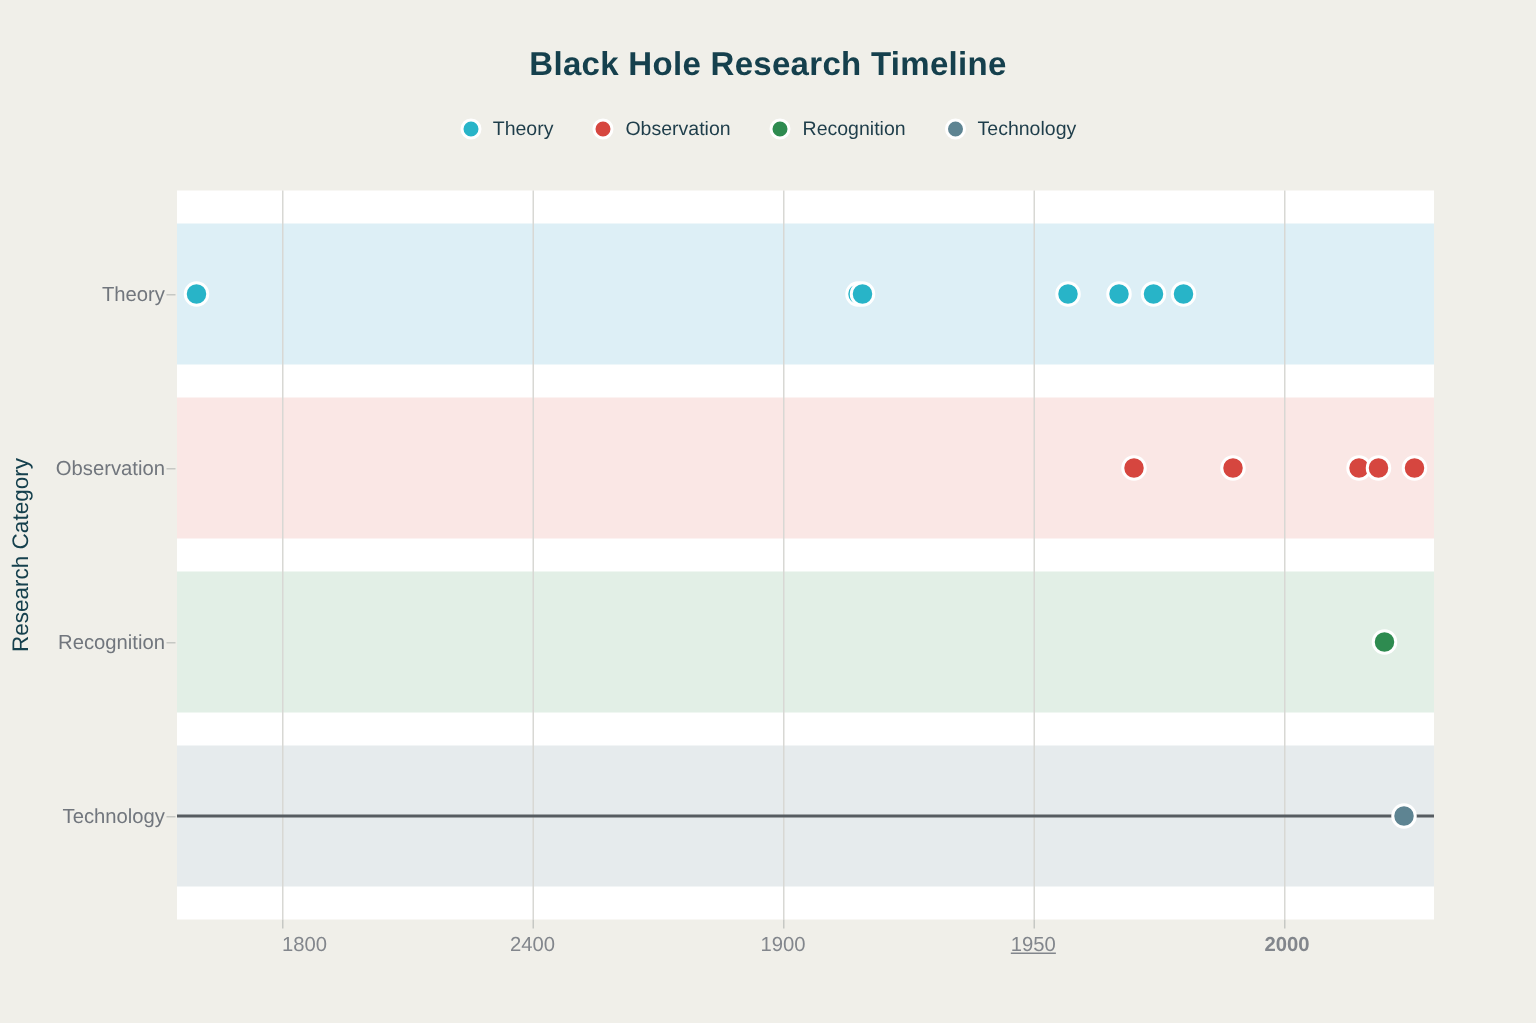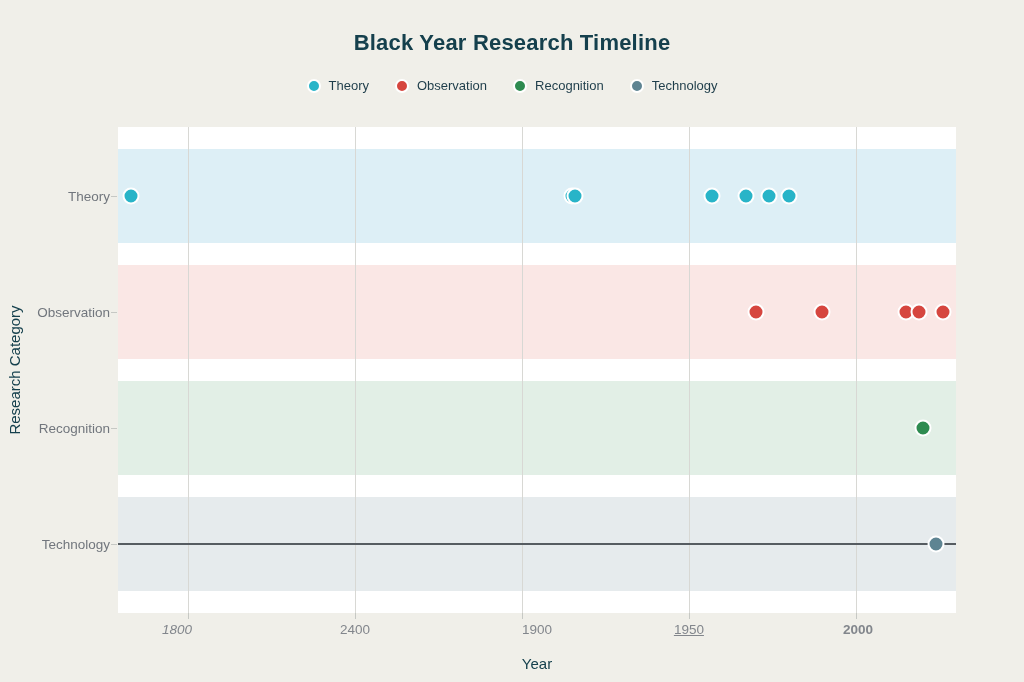--- a/index.html
+++ b/index.html
@@ -55,21 +55,21 @@
   }
   .y-axis-title {
     position: absolute; left: 14px; top: 370px; transform: translate(-50%, -50%) rotate(-90deg);
     white-space: nowrap; font-size: 15px; color: #15404d;
   }
 </style>
 </head>
 <body>
 
 <div class="page">
-  <div class="chart-title">Black Year Research Timeline</div>
+  <div class="chart-title">Black Hole Research Timeline</div>
   <div class="legend" id="legend">
       <div class="legend-item">
         <span class="legend-dot" style="background: rgb(40, 180, 200);"></span>
         <span class="legend-label">Theory</span>
       </div>
       <div class="legend-item">
         <span class="legend-dot" style="background: rgb(214, 70, 63);"></span>
         <span class="legend-label">Observation</span>
       </div>
       <div class="legend-item">
@@ -102,33 +102,32 @@
       <div class="point" title="Observation — 1970" style="left: 637.681px; top: 185px; background: rgb(214, 70, 63);"></div>
       <div class="point" title="Observation — 1990" style="left: 704.454px; top: 185px; background: rgb(214, 70, 63);"></div>
       <div class="point" title="Observation — 2015" style="left: 787.92px; top: 185px; background: rgb(214, 70, 63);"></div>
       <div class="point" title="Observation — 2019" style="left: 801.275px; top: 185px; background: rgb(214, 70, 63);"></div>
       <div class="point" title="Observation — 2026" style="left: 824.645px; top: 185px; background: rgb(214, 70, 63);"></div>
       <div class="point" title="Recognition — 2020" style="left: 804.614px; top: 301px; background: rgb(46, 139, 80);"></div>
       <div class="point" title="Technology — 2024" style="left: 817.968px; top: 417px; background: rgb(94, 132, 146);"></div>
     </div>
   <div id="axis-decorations">
       <div class="x-tick-mark" style="left: 188.112px;"></div>
-      <div class="x-tick-label" style="left: 177px; font-style: italic;">1800</div>
+      <div class="x-tick-label" style="left: 203px;">1800</div>
       <div class="x-tick-mark" style="left: 355.044px;"></div>
       <div class="x-tick-label" style="left: 355.044px;">2400</div>
       <div class="x-tick-mark" style="left: 521.976px;"></div>
-      <div class="x-tick-label" style="left: 521.976px; text-align: right;">1900</div>
+      <div class="x-tick-label" style="left: 521.976px;">1900</div>
       <div class="x-tick-mark" style="left: 688.908px;"></div>
       <div class="x-tick-label" style="left: 688.908px; text-decoration: underline;">1950</div>
       <div class="x-tick-mark" style="left: 855.841px;"></div>
       <div class="x-tick-label" style="left: 858px; font-weight: bold;">2000</div>
       <div class="y-tick-mark" style="top: 196px;"></div>
       <div class="y-cat-label" style="top: 196px;">Theory</div>
       <div class="y-tick-mark" style="top: 312px;"></div>
       <div class="y-cat-label" style="top: 312px;">Observation</div>
       <div class="y-tick-mark" style="top: 428px;"></div>
       <div class="y-cat-label" style="top: 428px;">Recognition</div>
       <div class="y-tick-mark" style="top: 544px;"></div>
       <div class="y-cat-label" style="top: 544px;">Technology</div>
     </div>
-  <div class="x-axis-title">Year</div>
   <div class="y-axis-title">Research Category</div>
 </div>
 
 </body></html>

